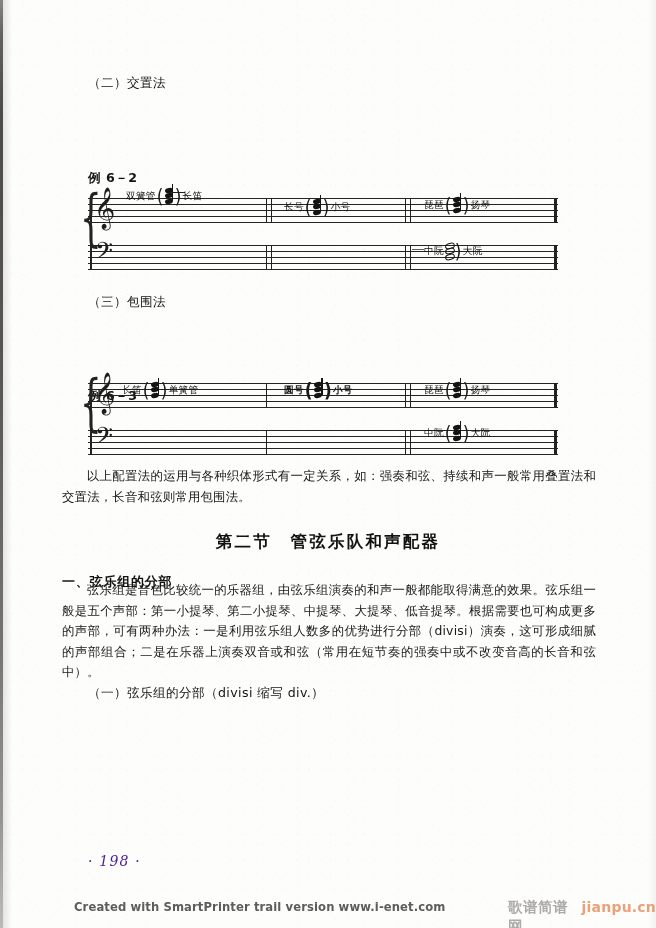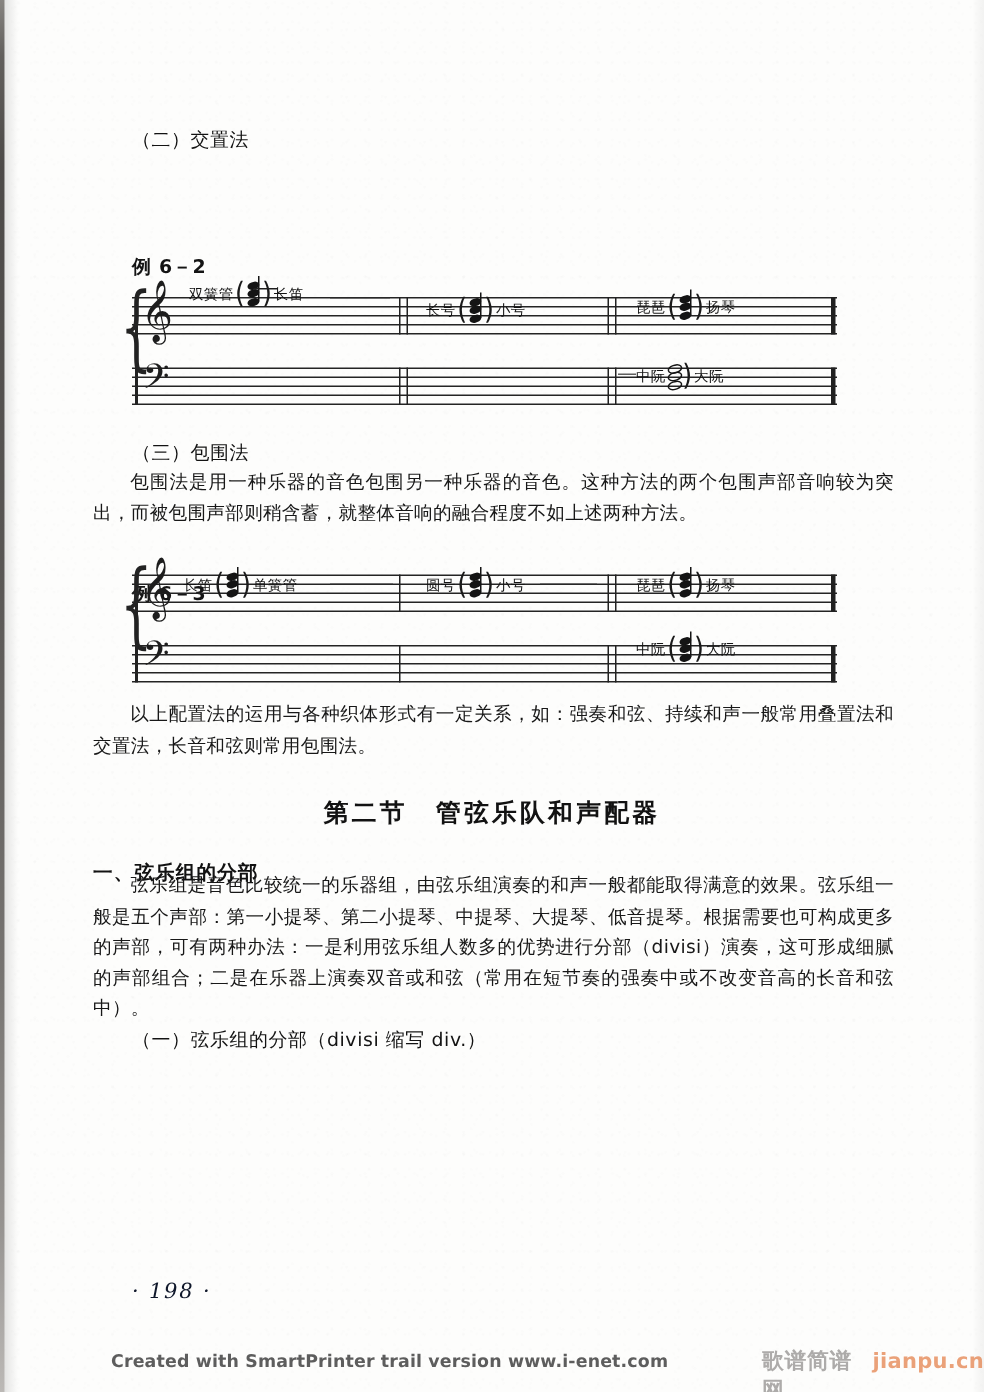--- a/index.html
+++ b/index.html
@@ -213,21 +213,21 @@
     opacity: .75;
   }
 
   
   .page-number {
     position: absolute;
     font-family: "DejaVu Serif", serif;
     font-style: italic;
     font-size: 14px;
     letter-spacing: 1.2px;
-    color: #0f172a;
+    color: #4c1d95;
   }
   .smartprinter {
     position: absolute;
     font-family: "DejaVu Sans", "Liberation Sans", sans-serif;
     font-size: 11.6px;
     font-weight: bold;
     color: #5d5d5d;
     letter-spacing: .1px;
   }
   .watermark {
@@ -253,21 +253,21 @@
 </head>
 <body>
 
 <div class="page">
 
   <div class="scan-noise"></div>
   <div class="edge-bar-left"></div>
   <div class="edge-shadow-left"></div>
   <div class="edge-shadow-right"></div>
 
-  <div class="sub-head" style="left:88px; top:84px;">（二）交置法</div>
+  <div class="sub-head" style="left:88px; top:74px;">（二）交置法</div>
 
 
   <div class="ex-label" style="left:88px; top:170px;">例 6－2</div>
 
   <div class="system" style="top:196px; height:78px;">
 
     <div class="brace" style="left:-8px; top:-9px;">{</div>
     <div class="sys-left-bar" style="left:2px; top:2px; height:72px;"></div>
 
     <div class="staff" style="top:2px;">
@@ -350,21 +350,20 @@
           <span class="nh n3"></span>
       </span>
       <span class="paren">)</span>
       <span>大阮</span>
     </div>
     <div class="dash-tail" style="left:324px; top:53px; width:12px;"></div>
   </div>
 
   <div class="sub-head" style="left:88px; top:293px;text-align:center;">（三）包围法</div>
 
-  <div class="body-text indent" style="left:62px; top:311px; width:534px;">包围法是用一种乐器的音色包围另一种乐器的音色。这种方法的两个包围声部音响较为突出，而被包围声部则稍含蓄，就整体音响的融合程度不如上述两种方法。</div>
 
   <div class="ex-label" style="left:88px; top:356px;margin-top:32px;">例 6－3</div>
 
   <div class="system" style="top:381px; height:78px;">
 
     <div class="brace" style="left:-8px; top:-9px;">{</div>
     <div class="sys-left-bar" style="left:2px; top:2px; height:72px;"></div>
 
     <div class="staff" style="top:2px;">
       <div class="line"></div>
@@ -400,21 +399,21 @@
         <span class="nh n1"></span>
           <span class="nh n2"></span>
           <span class="nh n3"></span>
           <span class="stem"></span>
       </span>
       <span class="paren">)</span>
       <span>单簧管</span>
     </div>
     <div class="dash-tail" style="left:132px; top:8px; width:42px;"></div>
 
-    <div class="annot" style="left:196px; top:1px;">
+    <div class="annot" style="left:196px; top:1px;font-weight:bold;">
       <span>圆号</span>
       <span class="paren">(</span>
       <span class="chord">
         <span class="nh n1"></span>
           <span class="nh n2"></span>
           <span class="nh n3"></span>
           <span class="stem"></span>
       </span>
       <span class="paren">)</span>
       <span>小号</span>

